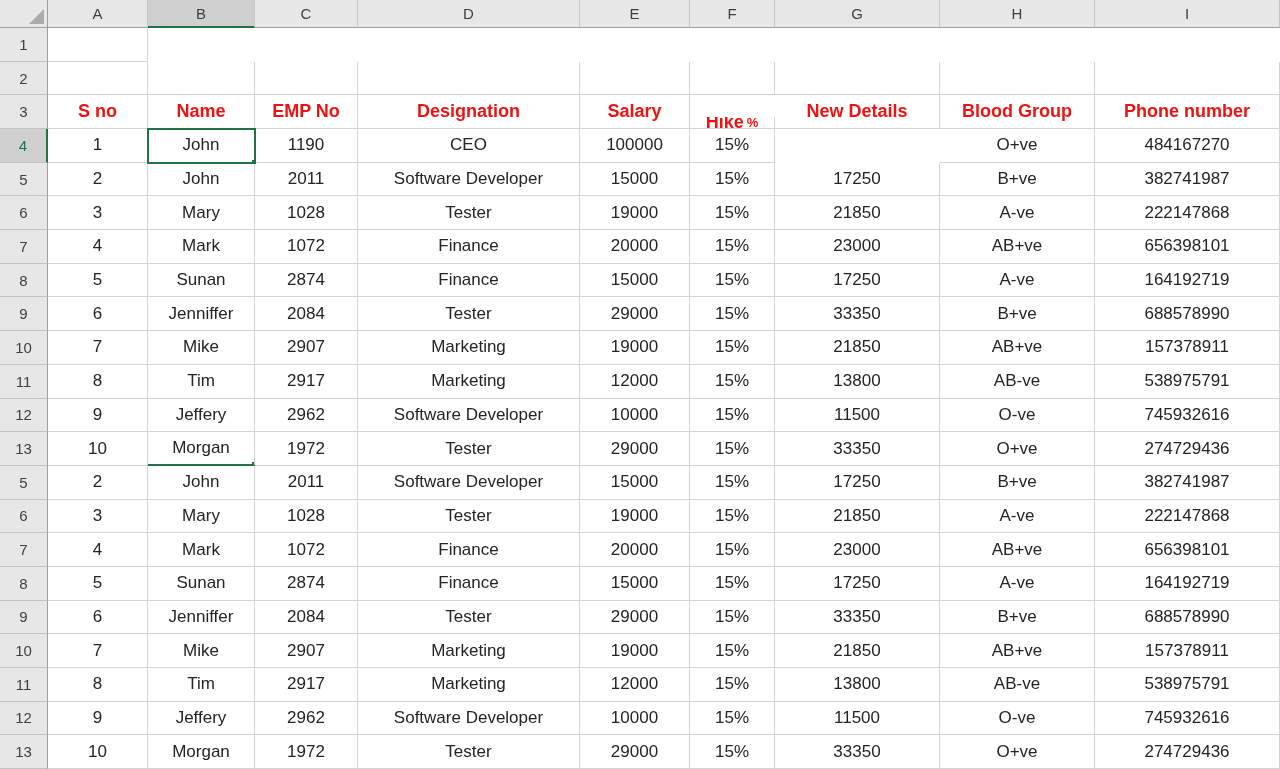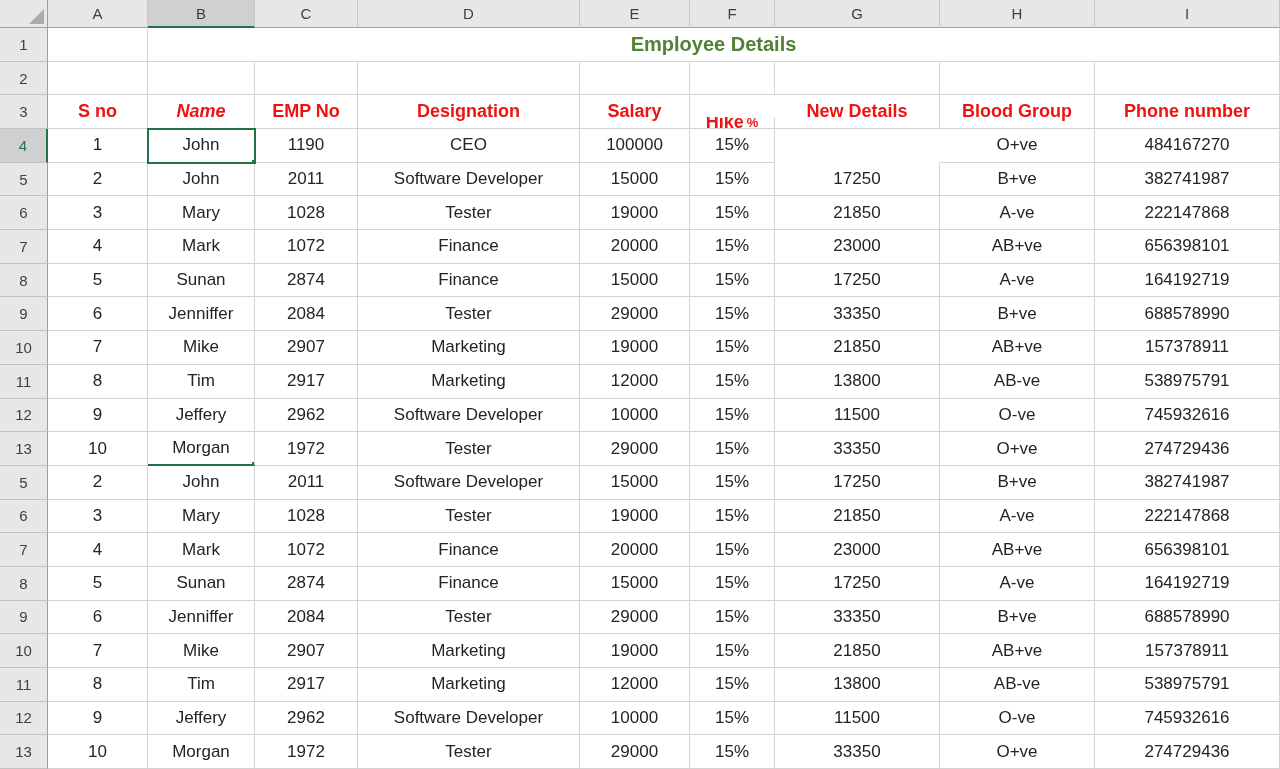--- a/index.html
+++ b/index.html
@@ -101,21 +101,20 @@
     z-index:4;
   }
 </style>
 </head>
 <body>
 
 <div class="sheet" id="sheet">
   <div class="corner">
     <div class="tri"></div>
   </div>
-  <div class="title-cell">Employee Details</div>
 <div class="ch" style="grid-area: 1 / 2;">A</div>
     <div class="ch sel" style="grid-area: 1 / 3;">B</div>
     <div class="ch" style="grid-area: 1 / 4;">C</div>
     <div class="ch" style="grid-area: 1 / 5;">D</div>
     <div class="ch" style="grid-area: 1 / 6;">E</div>
     <div class="ch" style="grid-area: 1 / 7;">F</div>
     <div class="ch" style="grid-area: 1 / 8;">G</div>
     <div class="ch" style="grid-area: 1 / 9;">H</div>
     <div class="ch" style="grid-area: 1 / 10;">I</div>
     <div class="rh" style="grid-area: 2 / 1;">1</div>
@@ -125,21 +124,21 @@
     <div class="cell" style="grid-area: 3 / 3;"></div>
     <div class="cell" style="grid-area: 3 / 4;"></div>
     <div class="cell" style="grid-area: 3 / 5;"></div>
     <div class="cell" style="grid-area: 3 / 6;"></div>
     <div class="cell" style="grid-area: 3 / 7;"></div>
     <div class="cell" style="grid-area: 3 / 8;"></div>
     <div class="cell" style="grid-area: 3 / 9;"></div>
     <div class="cell" style="grid-area: 3 / 10;"></div>
     <div class="rh" style="grid-area: 4 / 1;">3</div>
     <div class="cell hdr" style="grid-area: 4 / 2;">S no</div>
-    <div class="cell hdr" style="grid-area: 4 / 3; font-style: italic;">Name</div>
+    <div class="cell hdr" style="grid-area: 4 / 3;">Name</div>
     <div class="cell hdr" style="grid-area: 4 / 4;">EMP No</div>
     <div class="cell hdr" style="grid-area: 4 / 5;">Designation</div>
     <div class="cell hdr" style="grid-area: 4 / 6;">Salary</div>
     <div class="cell hdr" style="grid-area: 4 / 7; margin-top: 22px;">
       <span>Hike</span>
       <span class="suffix">%</span>
     </div>
     <div class="cell hdr" style="grid-area: 4 / 8;">New Details</div>
     <div class="cell hdr" style="grid-area: 4 / 9;">Blood Group</div>
     <div class="cell hdr" style="grid-area: 4 / 10;">Phone number</div>

